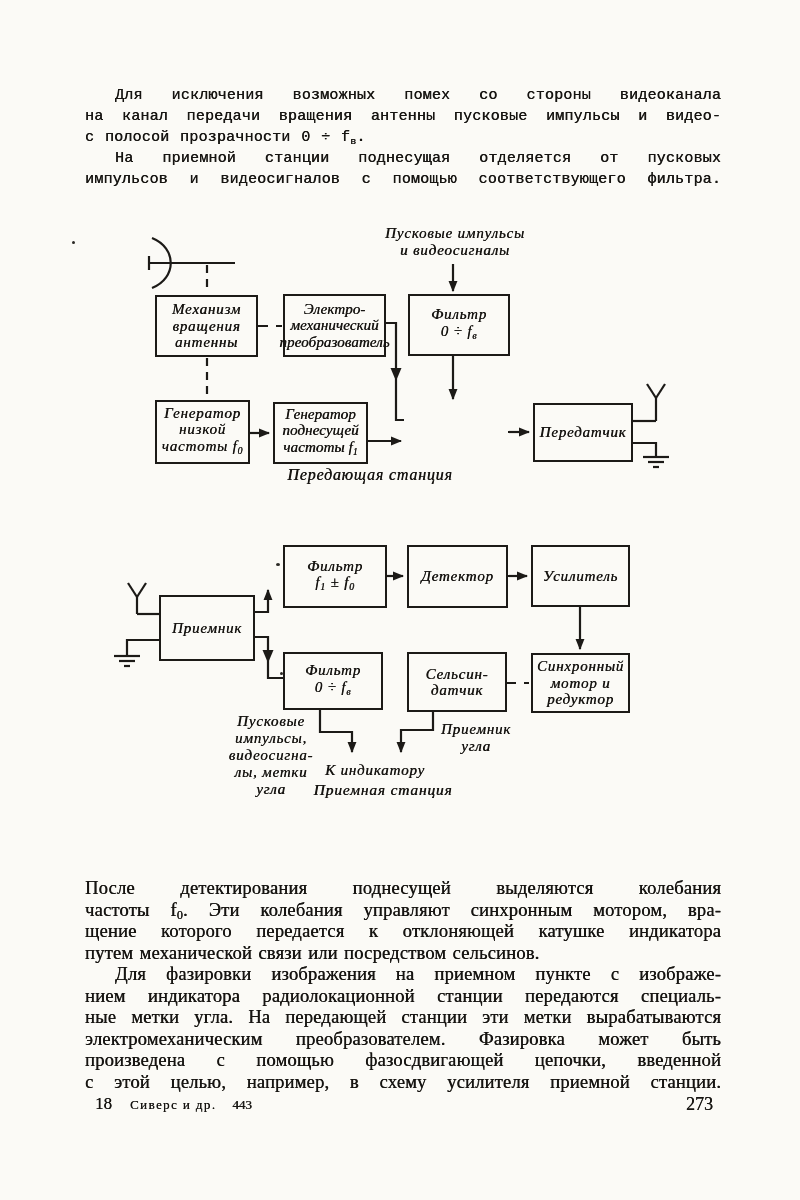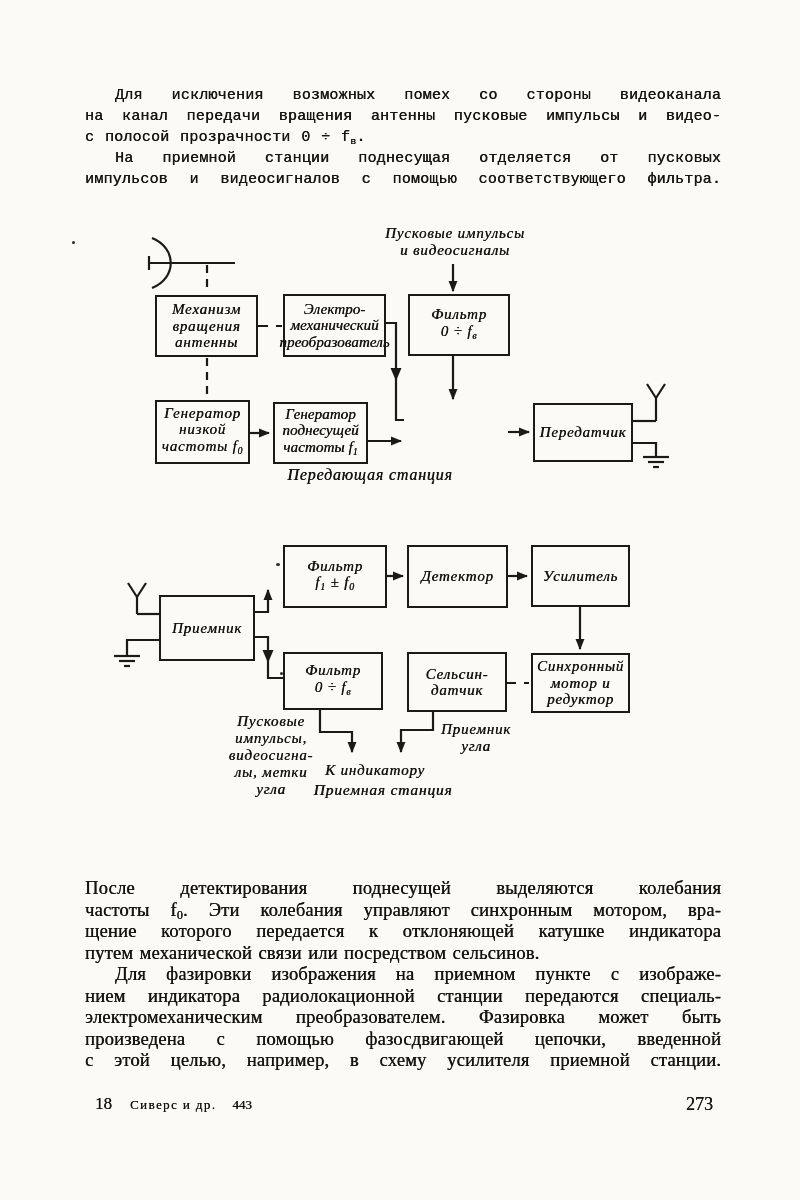--- a/index.html
+++ b/index.html
@@ -196,20 +196,21 @@
   </div>
 
 
   <div class="textblock" style="top:878px;">
     <div class="bl j">После детектирования поднесущей выделяются колебания</div>
     <div class="bl j"><span>частоты f</span><span class="fsub">0</span><span>. Эти колебания управляют синхронным мотором, вра-</span></div>
     <div class="bl j">щение которого передается к отклоняющей катушке индикатора</div>
     <div class="bl">путем механической связи или посредством сельсинов.</div>
     <div class="bl j ind">Для фазировки изображения на приемном пункте с изображе-</div>
     <div class="bl j">нием индикатора радиолокационной станции передаются специаль-</div>
+    <div class="bl j">ные метки угла. На передающей станции эти метки вырабатываются</div>
     <div class="bl j">электромеханическим преобразователем. Фазировка может быть</div>
     <div class="bl j">произведена с помощью фазосдвигающей цепочки, введенной</div>
     <div class="bl j">с этой целью, например, в схему усилителя приемной станции.</div>
   </div>
 
   <div class="foot" style="left:95px;">
     <span class="sig">18</span><span class="sigtxt">Сиверс и др.</span><span class="signum">443</span>
   </div>
   <div class="foot pageno" style="left:686px;">273</div>
 

